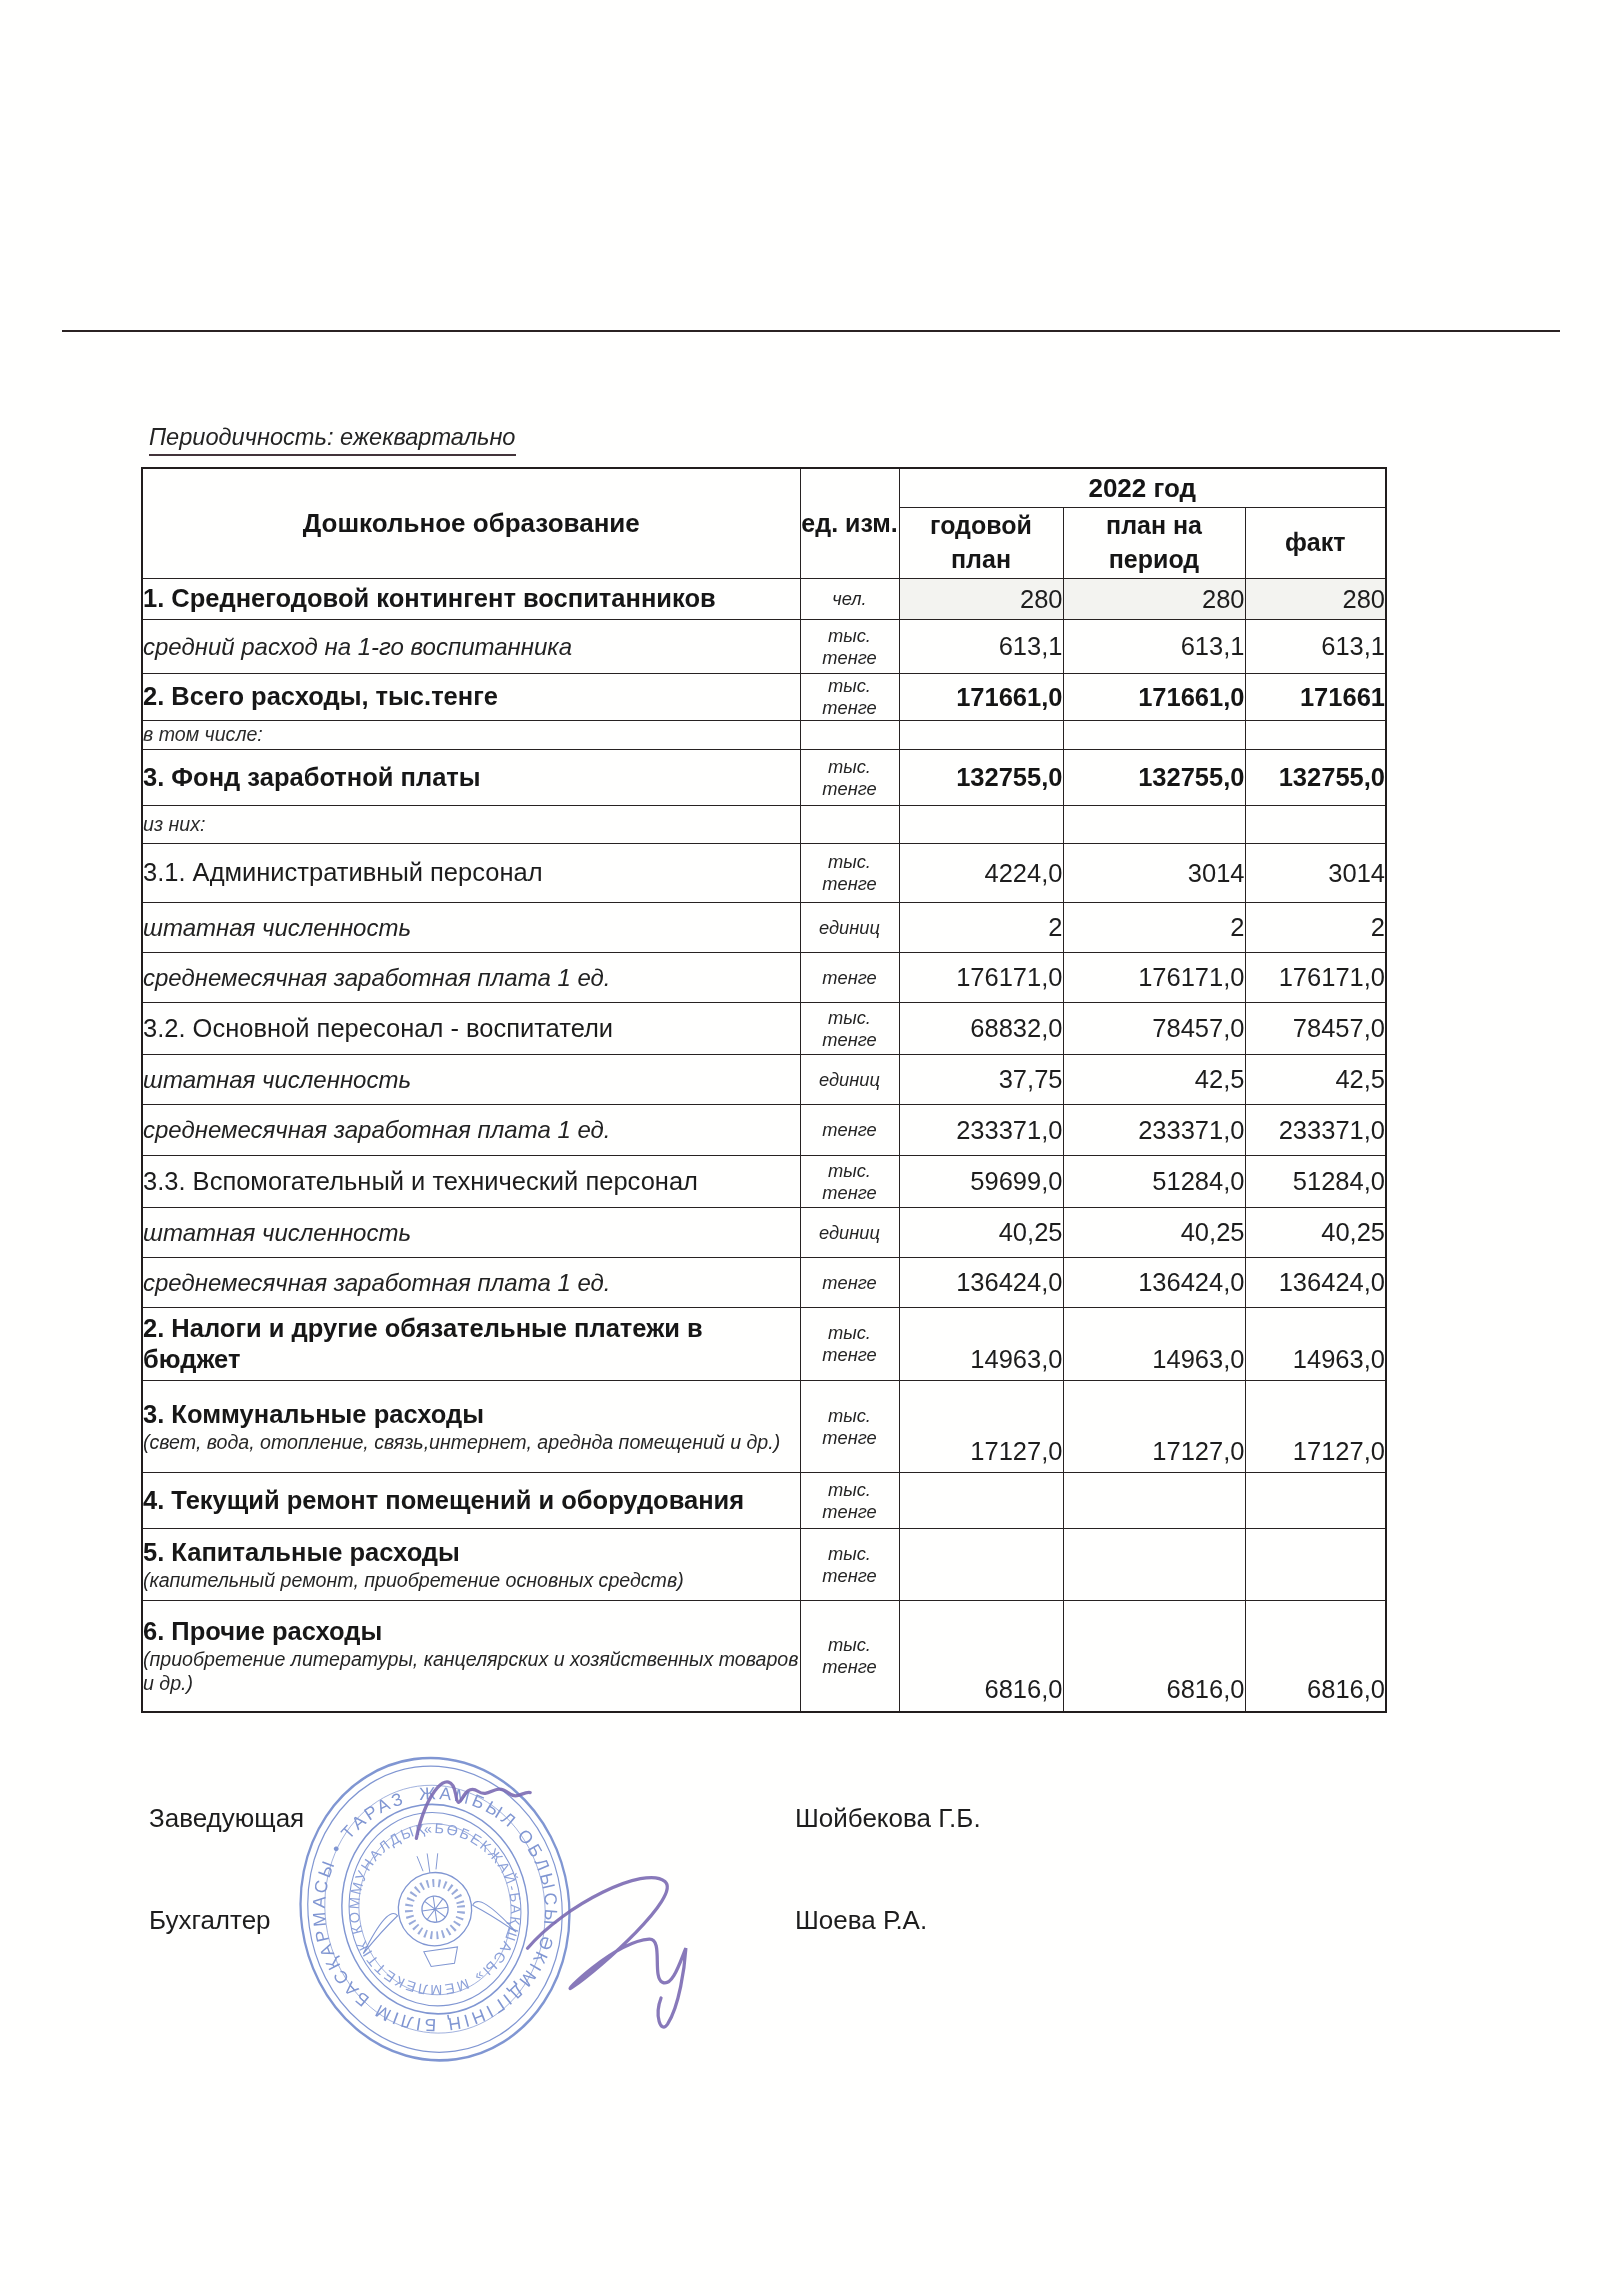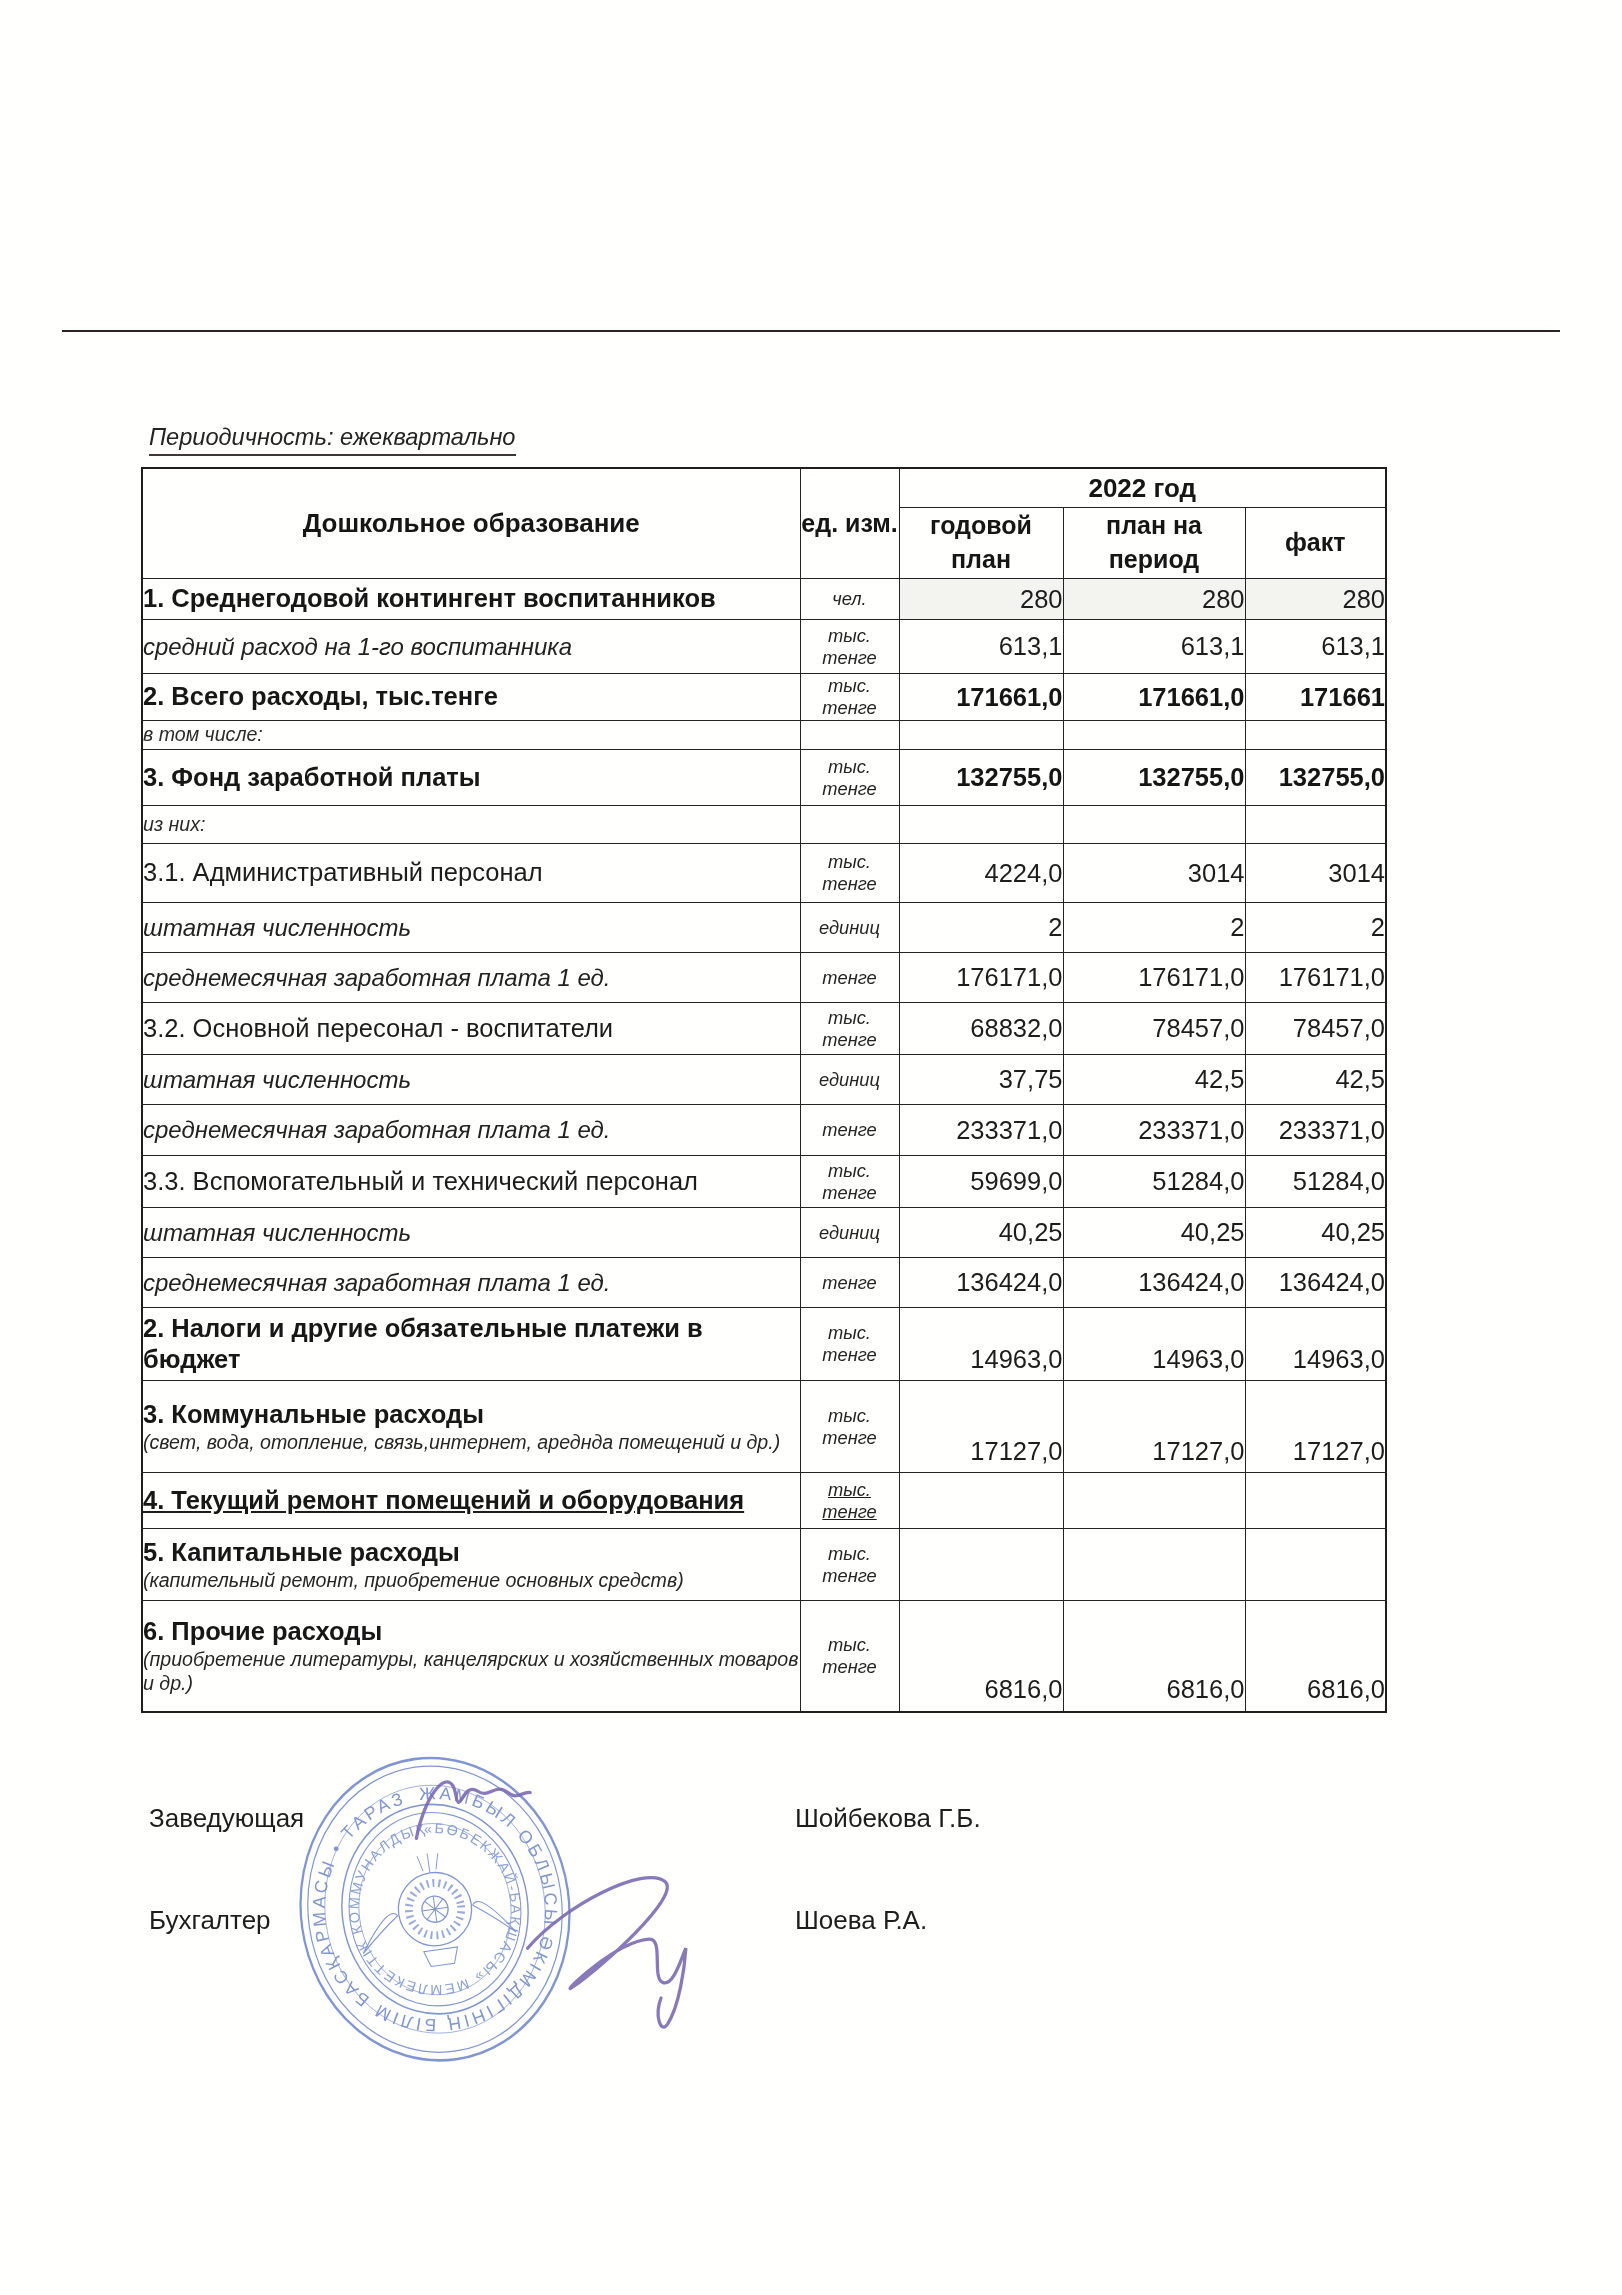--- a/index.html
+++ b/index.html
@@ -202,21 +202,21 @@
           <td class="cell-val v-bottom">14963,0</td>
           <td class="cell-val v-bottom">14963,0</td>
         </tr>
         <tr style="height: 92px;">
           <td class="cell-label lbl-bold">3. Коммунальные расходы<div class="lbl-desc">(свет, вода, отопление, связь,интернет, ареднда помещений и др.)</div></td>
           <td class="cell-unit">тыс. тенге</td>
           <td class="cell-val v-bottom">17127,0</td>
           <td class="cell-val v-bottom">17127,0</td>
           <td class="cell-val v-bottom">17127,0</td>
         </tr>
-        <tr style="height: 56px; text-decoration: underline;">
+        <tr style="height: 56px;">
           <td class="cell-label lbl-bold">4. Текущий ремонт помещений и оборудования</td>
           <td class="cell-unit">тыс. тенге</td>
           <td class="cell-val"></td>
           <td class="cell-val"></td>
           <td class="cell-val"></td>
         </tr>
         <tr style="height: 72px;">
           <td class="cell-label lbl-bold">5. Капитальные расходы<div class="lbl-desc">(капительный ремонт, приобретение основных средств)</div></td>
           <td class="cell-unit">тыс. тенге</td>
           <td class="cell-val"></td>

